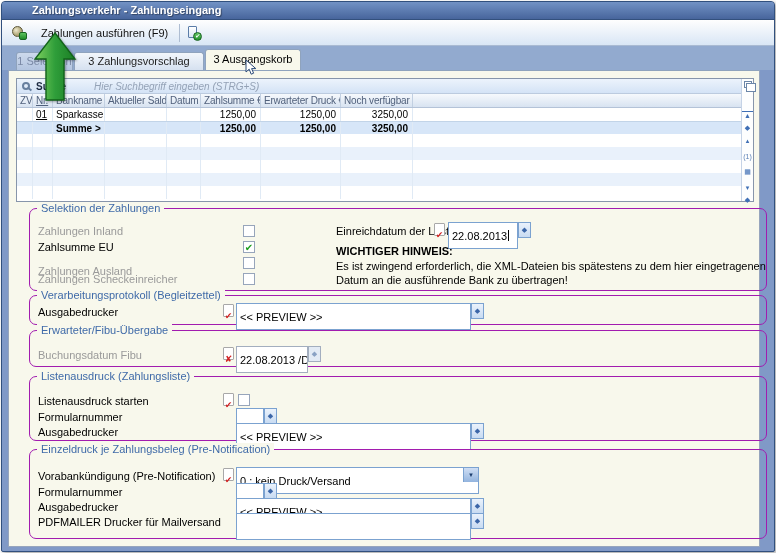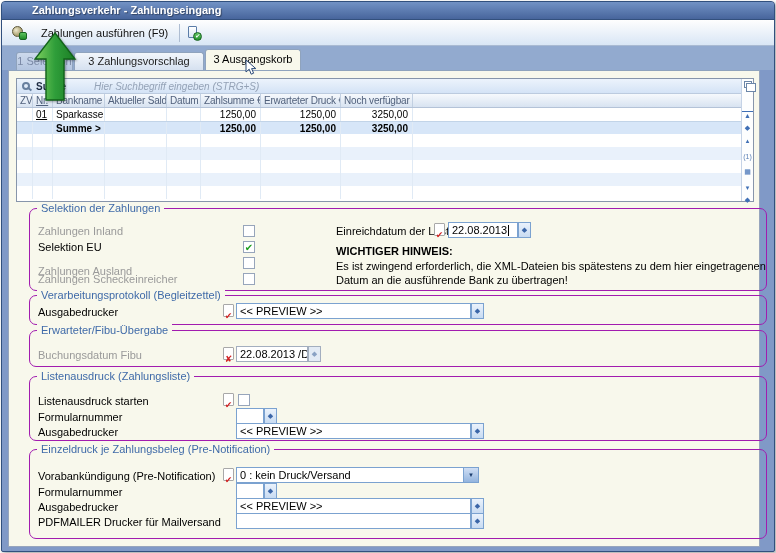--- a/index.html
+++ b/index.html
@@ -95,21 +95,21 @@
   .sectitle { position: absolute; top: -7px; left: 7px; background: #f8f8ec; padding: 0 4px;
     font-size: 11px; color: #3f6aa8; line-height: 13px; white-space: nowrap; }
   .lbl { position: absolute; font-size: 11px; color: #000; line-height: 13px; white-space: nowrap; }
   .lbl.dis { color: #9a9a9a; }
   .lbl.b { font-weight: bold; }
   .chk { position: absolute; width: 12px; height: 12px; background: #fff; border: 1px solid #97a5bb;
     font-size: 10px; line-height: 11px; text-align: center; color: #1e9e1e; }
   .vico { position: absolute; width: 11px; height: 13px; background: #fff; border: 1px solid #a8a8a8;
     border-radius: 1px; text-align: center; }
   .vico span { font-size: 9px; line-height: 12px; font-weight: bold; color: #d22222; }
-  .inp, .ddl { position: absolute; height: 16px; background: #fff; border: 1px solid #7ba2d0;
+  .inp, .ddl { position: absolute; height: 27px; background: #fff; border: 1px solid #7ba2d0;
     font-size: 11px; line-height: 14px; padding-left: 3px; display: flex; align-items: center;
     overflow: hidden; white-space: nowrap; }
   .inp.dis, .ddl.dis { border-color: #a3aebf; }
   .spin { position: absolute; width: 13px; height: 16px; background: linear-gradient(#eaf2fc, #c8dbf2);
     border: 1px solid #7ba2d0; text-align: center; font-size: 7px; line-height: 14px; color: #3b66a8; }
   .spin.dis { border-color: #a3aebf; color: #8aa2c4; background: #e3ebf5; }
   .caret { display: inline-block; width: 1px; height: 11px; background: #000; margin-left: 1px; }
   .combo-btn { position: absolute; right: 0; top: 0; width: 15px; height: 14px;
     background: linear-gradient(#cfdef4, #93b4de); border-left: 1px solid #7ba2d0;
     text-align: center; font-size: 6px; line-height: 14px; color: #1d3e6e; }
@@ -255,21 +255,21 @@
       <span class="nico" style="top:89px">▦</span>
       <span class="nico" style="top:105px">▾</span>
       <span class="nico" style="top:117px">◆</span>
     </div>
   </div>
 
   <div class="sec" style="top:206px; height:83px">
     <div class="sectitle">Selektion der Zahlungen</div>
     <div class="lbl dis" style="left:8px; top:16px">Zahlungen Inland</div>
     <div class="chk" style="left:213px; top:16px"></div>
-    <div class="lbl" style="left:8px; top:32px">Selektion EU</div>
+    <div class="lbl" style="left:8px; top:32px">Zahlsumme EU</div>
     <div class="chk" style="left:213px; top:32px"><span>✔</span></div>
     <div class="lbl dis" style="left:8px; top:56px">Zahlungen Ausland</div>
     <div class="chk" style="left:213px; top:48px"></div>
     <div class="lbl dis" style="left:8px; top:64px">Zahlungen Scheckeinreicher</div>
     <div class="chk" style="left:213px; top:64px"></div>
 
     <div class="lbl" style="left:306px; top:16px">Einreichdatum der Lastschrift</div>
     <div class="vico" style="left:404px; top:14px"><span>✔</span></div>
     <div class="inp" style="left:418px; top:13px; width:70px">
         <span>22.08.2013</span>

